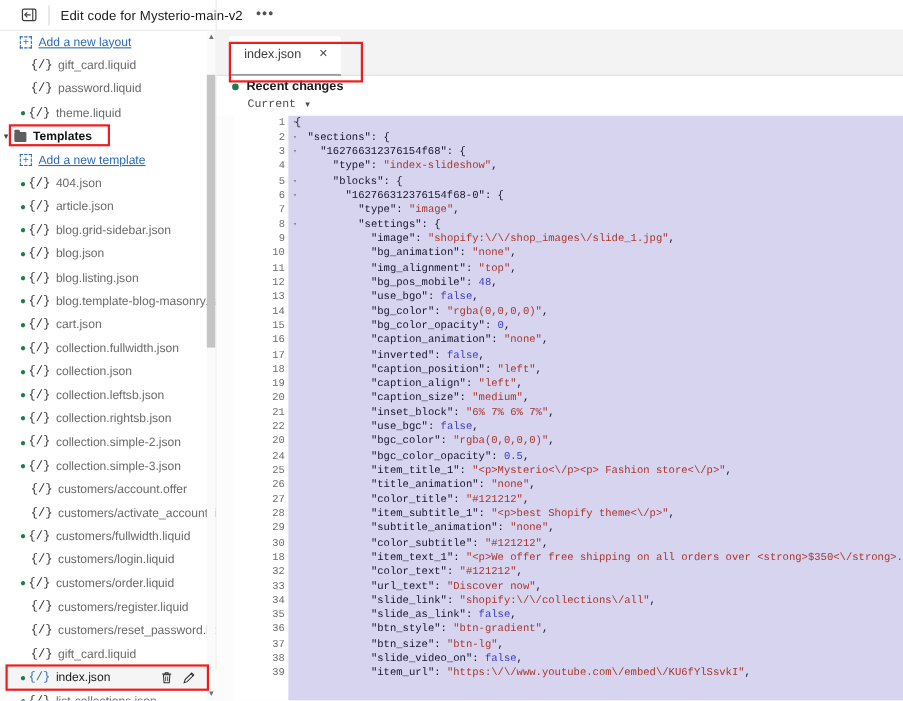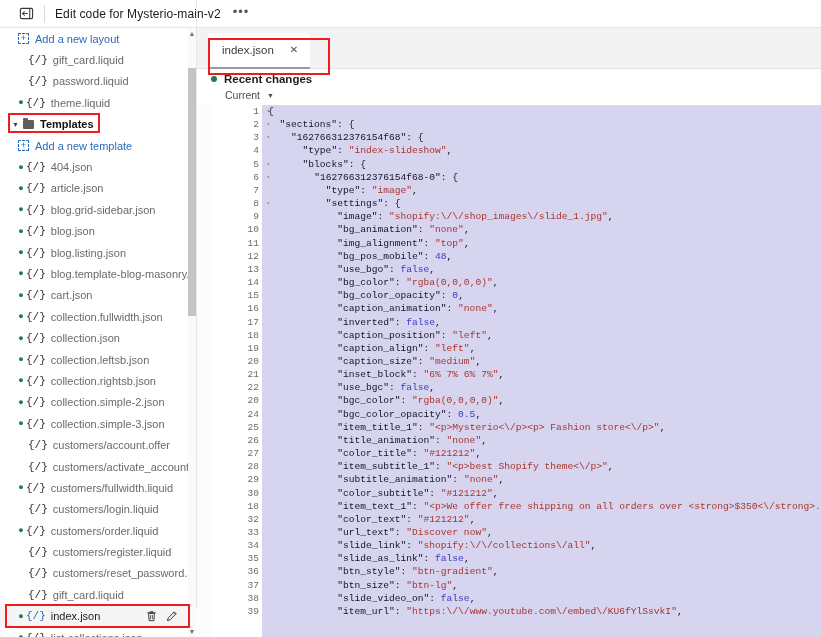--- a/index.html
+++ b/index.html
@@ -40,21 +40,21 @@
   }
 
   
   .sidebar {
     position:absolute; left:0; top:28px; width:196px; height:609px;
     background:#ffffff; overflow:hidden;
   }
   .tree { position:absolute; left:0; top:0; width:188px; }
   .tree-row {
     height:21.4px; display:flex; align-items:center;
-    padding-left: 12px; white-space:nowrap; position:relative;
+    padding-left: 2px; white-space:nowrap; position:relative;
   }
   .tree-row.indent1 { padding-left: 16px; }
   .tree-row.indent2 { padding-left: 18px; }
   .bullet {
     width:10px; min-width:10px; display:inline-block; text-align:center;
     color:#1f7a4d; font-size:9px; line-height:1;
   }
   .bullet.empty { color: transparent; }
   .liquid-icon {
     color:#2d2d2d; font-size:11px; font-family:"Liberation Mono", monospace;
@@ -73,21 +73,21 @@
   .folder-ico:before{
     content:""; position:absolute; left:0; top:-2px; width:5px; height:2px;
     background:#5e5e5e; border-radius:1px 1px 0 0;
   }
   .folder-label { font-size:11px; color:#111; font-weight:bold; }
   .add-ico {
     width:11px; height:11px; border:1px dashed #2b6cb8; margin-right:6px;
     display:inline-flex; align-items:center; justify-content:center;
     color:#2b6cb8; font-size:9px; line-height:1;
   }
-  .add-label { font-size:11px; color:#2b6cb8; }
+  .add-label { font-size:11px; color:#2b6cb8;text-decoration:underline; }
 
   .row-actions {
     position:absolute; right:10px; top:0; height:100%;
     display:flex; align-items:center; gap:9px;
   }
   .row-actions svg { display:block; cursor:pointer; }
 
   .selected-row { background:#f5f5f5; }
 
   
@@ -132,21 +132,21 @@
   }
 
   .recent-bar {
     position:absolute; left:0; top:41px; width:624px; height:36px;
     background:#ffffff;
   }
   .recent-row { position:absolute; left:14px; top:4px; display:flex; align-items:center; }
   .recent-dot { width:6px;height:6px;border-radius:50%;background:#1f7a4d;margin-right:7px; }
   .recent-label { font-size:11.5px; font-weight:bold; color:#1d1d1d; }
   .current-row { position:absolute; left:28px; top:20px; display:flex; align-items:center; }
-  .current-label { font-size:10.5px; color:#4c4c4c; }
+  .current-label { font-size:10.5px; color:#4c4c4c;font-family:Liberation Mono, monospace; }
   .current-caret { margin-left:7px; font-size:7px; color:#4c4c4c; }
 
   
   .editor {
     position:absolute; left:16px; top:77px; width:608px; height:532px;
     background:#ffffff; overflow:hidden;
   }
   .editor-inner { position:absolute; left:0; top:0; width:100%; height:100%; }
   .gutter {
     position:absolute; left:0; top:0; width:49px; height:100%;

